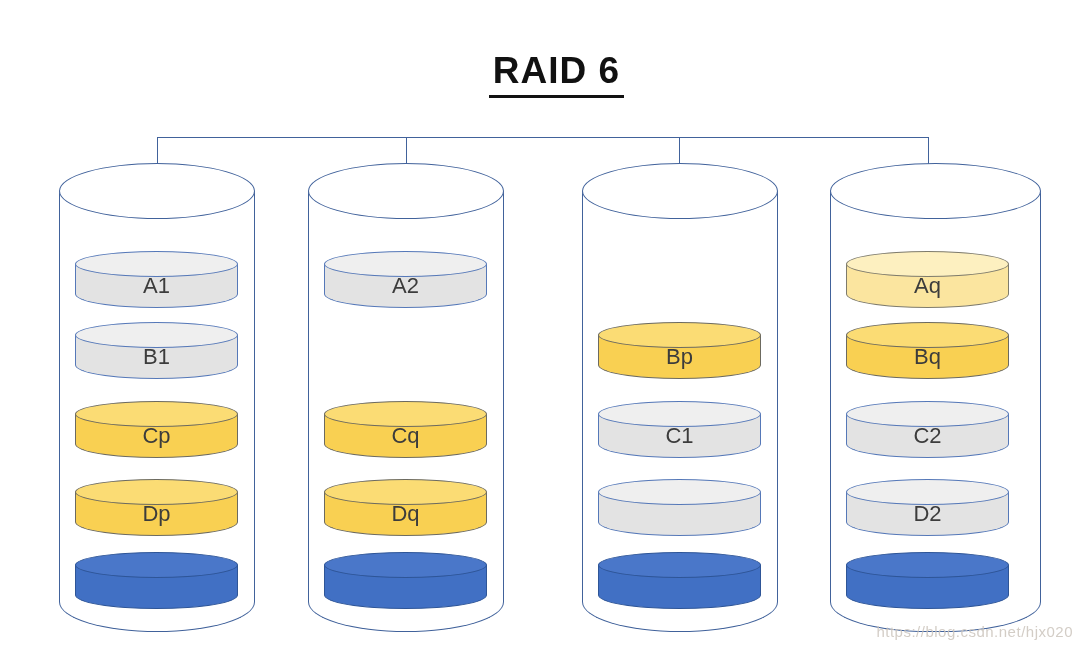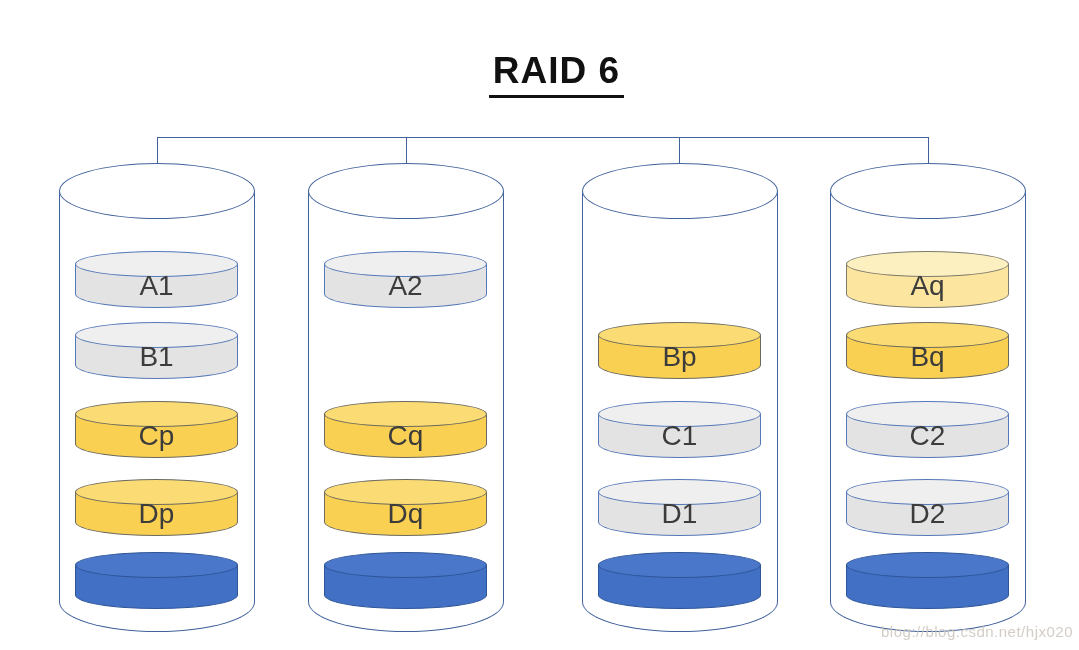--- a/index.html
+++ b/index.html
@@ -11,21 +11,21 @@
   .title{
     display:inline-block;font-size:37px;font-weight:bold;color:#111111;
     border-bottom:3px solid #111111;padding:0 4px 3px;letter-spacing:1px;
   }
   
   .bus-h{position:absolute;left:157px;top:137px;width:772px;height:0;border-top:1.5px solid #41629b;}
   .bus-v{position:absolute;top:137px;height:27px;width:0;border-left:1.5px solid #41629b;}
   .bus-v1{left:157px;}.bus-v2{left:406px;}.bus-v3{left:679px;}.bus-v4{left:928px;}
   
   .tank{position:absolute;top:163px;width:196px;height:469px;}
-  .tank1{left:59px;}.tank2{left:308px;}.tank3{left:582px;}.tank4{left:830px;}
+  .tank1{left:59px;}.tank2{left:308px;}.tank3{left:582px;}.tank4{left:830px;padding-left:15px;}
   .tank-body{
     position:absolute;top:28px;left:0;width:100%;bottom:0;box-sizing:border-box;
     border:1.5px solid #41629b;border-top:none;background:#ffffff;
     border-radius:0 0 98px 98px / 0 0 30px 30px;z-index:0;
   }
   .tank-top{
     position:absolute;top:0;left:0;width:100%;height:56px;box-sizing:border-box;
     border:1.5px solid #41629b;border-radius:50%;background:#ffffff;z-index:1;
   }
   
@@ -36,21 +36,21 @@
     border:1.5px solid;border-radius:50%;z-index:2;
   }
   .platter-body{
     position:absolute;top:13px;left:0;width:100%;bottom:0;box-sizing:border-box;
     border:1.5px solid;border-top:none;
     border-radius:0 0 82px 82px / 0 0 14px 14px;z-index:1;
   }
   .platter-label{
     position:absolute;top:13px;left:0;width:100%;height:44px;z-index:3;
     display:flex;align-items:center;justify-content:center;
-    font-size:28px;color:#3C3C3C;
+    font-size:22px;color:#3C3C3C;
   }
   .c-gray .platter-top{background:#EFEFEF;border-color:#5578B8;}
   .c-gray .platter-body{background:#E3E3E3;border-color:#5578B8;}
   .c-gold .platter-top{background:#FBDC74;border-color:#6C6A60;}
   .c-gold .platter-body{background:#F9D052;border-color:#6C6A60;}
   .c-pale .platter-top{background:#FDF0C0;border-color:#7E7B6C;}
   .c-pale .platter-body{background:#FBE59F;border-color:#7E7B6C;}
   .c-blue .platter-top{background:#4A77C9;border-color:#2E5597;}
   .c-blue .platter-body{background:#4170C4;border-color:#2E5597;}
   .watermark{
@@ -137,21 +137,20 @@
       <span class="platter-label">Bp</span>
     </div>
     <div class="platter p2 c-gray">
       <div class="platter-top"></div>
       <div class="platter-body"></div>
       <span class="platter-label">C1</span>
     </div>
     <div class="platter p3 c-gray">
       <div class="platter-top"></div>
       <div class="platter-body"></div>
-      <span class="platter-label">D1</span>
     </div>
     <div class="platter p4 c-blue">
       <div class="platter-top"></div>
       <div class="platter-body"></div>
       <span class="platter-label"></span>
     </div>
   </div>
 
   <div class="tank tank4">
     <div class="tank-body"></div>
@@ -176,15 +175,15 @@
       <div class="platter-body"></div>
       <span class="platter-label">D2</span>
     </div>
     <div class="platter p4 c-blue">
       <div class="platter-top"></div>
       <div class="platter-body"></div>
       <span class="platter-label"></span>
     </div>
   </div>
 
-  <div class="watermark">blog://blog.csdn.net/hjx020</div>
+  <div class="watermark">https://blog.csdn.net/hjx020</div>
 
 </div>
 
 </body></html>

